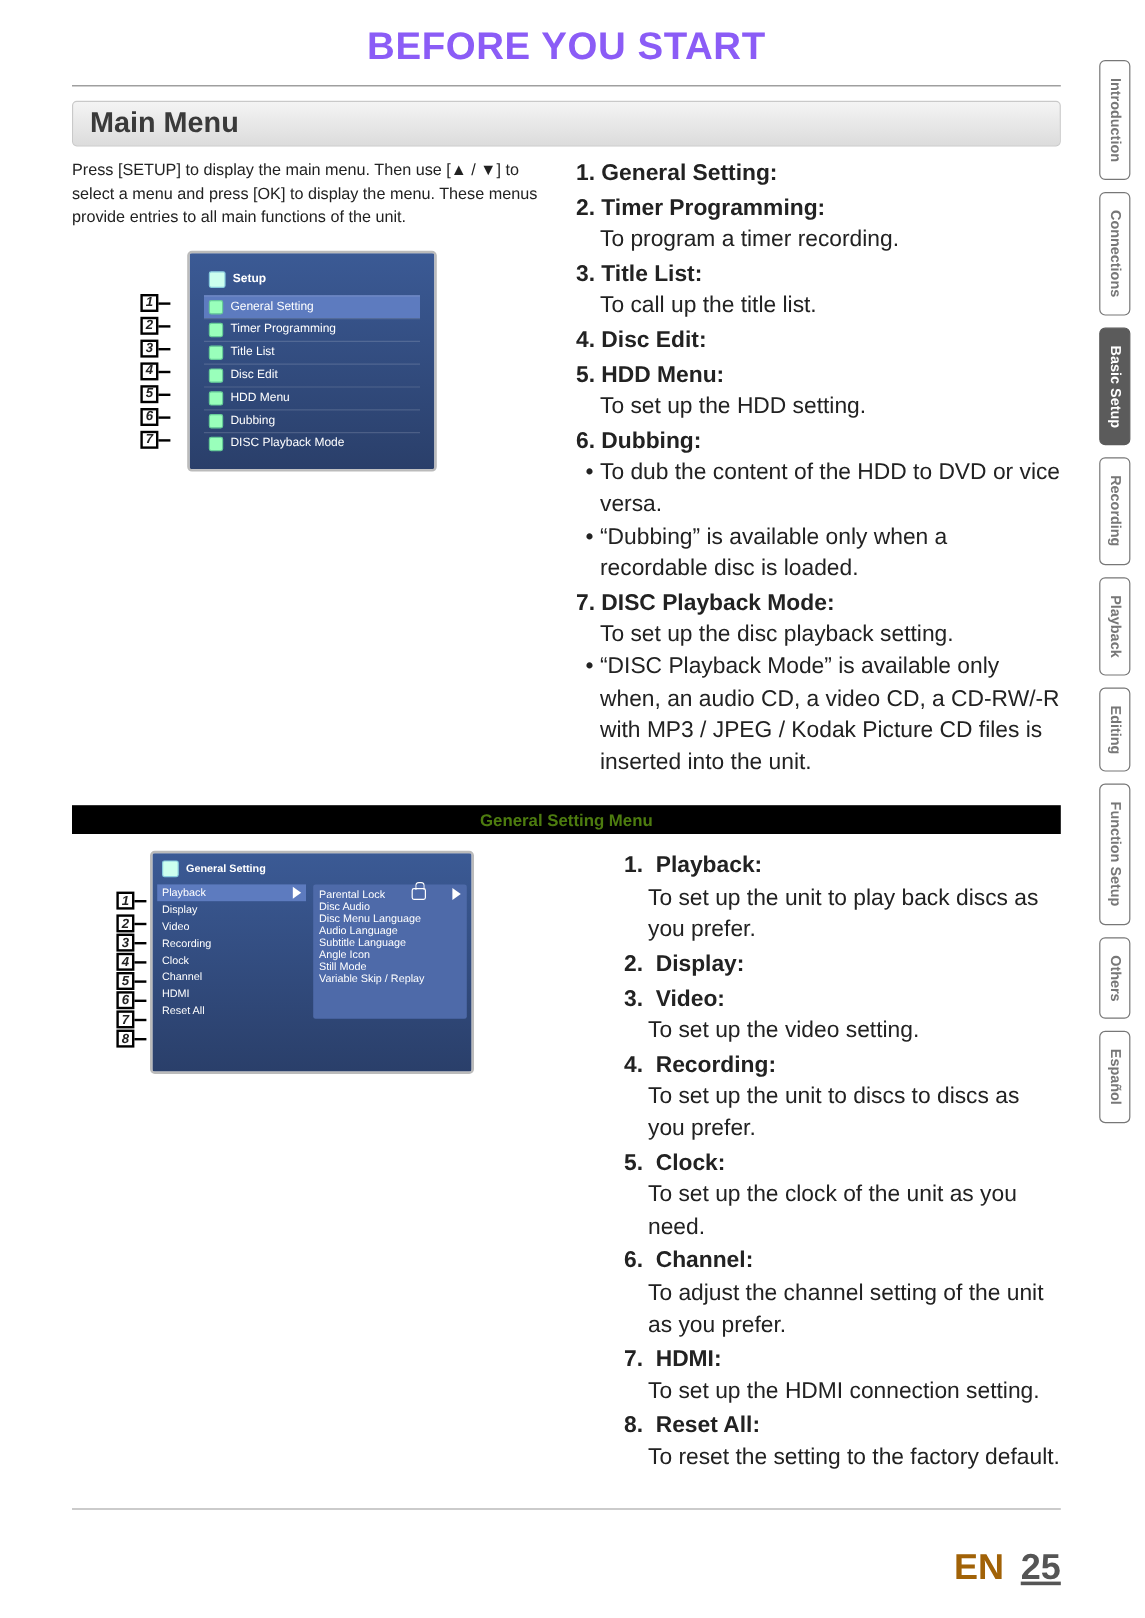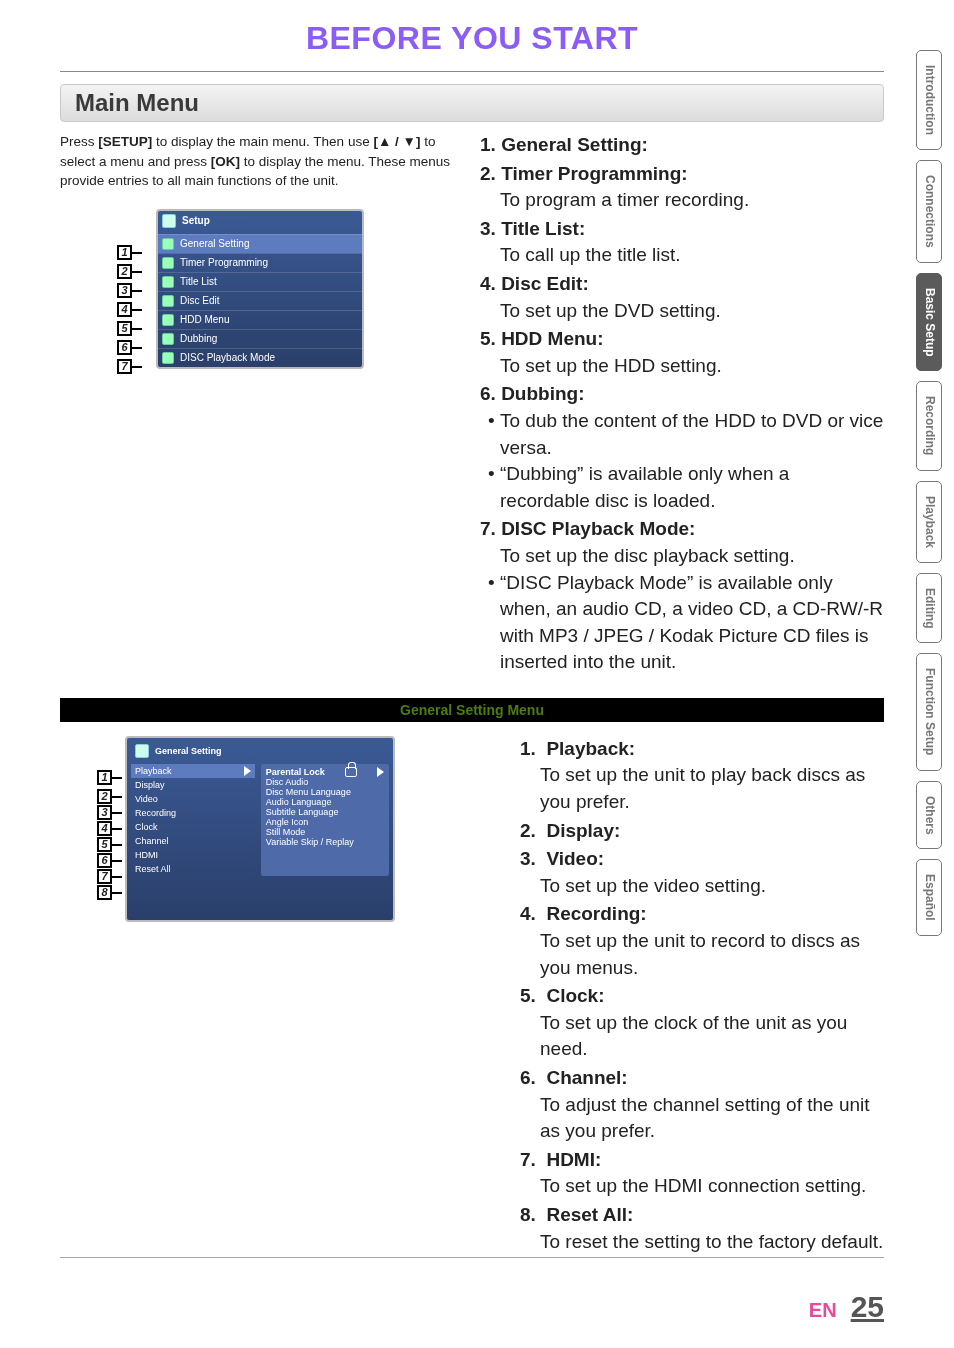--- a/index.html
+++ b/index.html
@@ -37,38 +37,38 @@
     font-size: 24px;
     font-weight: 700;
     color: #3a3a3a;
     margin-bottom: 10px;
   }
   .intro {
     font-size: 13.5px;
     line-height: 1.45;
     width: 400px;
   }
-  .intro b { font-weight: 700; }
+  .intro b { font-weight: 400; }
   .two-col {
     display: flex;
     gap: 20px;
   }
   .left-col { width: 400px; }
   .right-col { flex: 1; font-size: 13.5px; line-height: 1.4; }
 
   
   .osd {
     background: linear-gradient(#3b5a95,#2a3f6a);
     border: 2px solid #bbb;
     border-radius: 4px;
     color: #fff;
     font-size: 10px;
     width: 208px;
     margin: 18px auto 0;
-    padding: 0;
+    padding: 12px;
     position: relative;
   }
   .osd-header {
     display: flex; align-items: center; gap: 6px;
     padding: 3px 4px 6px;
     font-weight: 700;
   }
   .osd-icon { width: 14px; height: 14px; background: #cfe; border: 1px solid #8cd; border-radius: 2px; }
   .osd-row {
     display: flex; align-items: center; gap: 6px;
@@ -155,21 +155,21 @@
     width: 26px;
   }
   .tab.active { background:#5b5b5b; color:#fff; border-color:#5b5b5b;}
 
   .footer {
     position: absolute;
     bottom: 24px;
     right: 70px;
     display: flex; align-items: baseline; gap: 14px;
   }
-  .footer-lang { font-size: 20px; font-weight: 700; color:#ec4899;}
+  .footer-lang { font-size: 30px; font-weight: 700; color:#a16207;}
   .footer-num { font-size: 30px; font-weight: 700; color:#555;text-decoration:underline;}
   .footer-bar { position:absolute; bottom:90px; left:60px; right:70px; height:1px; background:#aaa;}
 </style>
 </head>
 <body>
 
 <div class="page">
   <div class="page-title">BEFORE YOU START</div>
   <div class="hr-thin"></div>
 
@@ -248,21 +248,21 @@
             </div>
         </div>
       </div>
     </div>
 
     <div class="right-col">
       <ul class="nl" id="main-list">
           <li><span class="num">1. </span><span class="label">General Setting:</span></li>
           <li><span class="num">2. </span><span class="label">Timer Programming:</span><span class="desc">To program a timer recording.</span></li>
           <li><span class="num">3. </span><span class="label">Title List:</span><span class="desc">To call up the title list.</span></li>
-          <li><span class="num">4. </span><span class="label">Disc Edit:</span><span class="desc">To set up the DVD setting.</span></li>
+          <li><span class="num">4. </span><span class="label">Disc Edit:</span></li>
           <li><span class="num">5. </span><span class="label">HDD Menu:</span><span class="desc">To set up the HDD setting.</span></li>
           <li><span class="num">6. </span><span class="label">Dubbing:</span><span class="bullet">To dub the content of the HDD to DVD or vice versa.</span><span class="bullet">“Dubbing” is available only when a recordable disc is loaded.</span></li>
           <li><span class="num">7. </span><span class="label">DISC Playback Mode:</span><span class="desc">To set up the disc playback setting.</span><span class="bullet">“DISC Playback Mode” is available only when, an audio CD, a video CD, a CD-RW/-R with MP3 / JPEG / Kodak Picture CD files is inserted into the unit.</span></li>
         </ul>
     </div>
   </div>
 
   <div class="black-bar">General Setting Menu</div>
 
   <div class="two-col">
@@ -329,21 +329,21 @@
                   <span>Channel</span>
                 </div>
               <div class="row2">
                   <span>HDMI</span>
                 </div>
               <div class="row2">
                   <span>Reset All</span>
                 </div>
             </div>
             <div class="osd2-right">
-              <div style="display:flex;justify-content:space-between;align-items:center;font-weight:bold;">
+              <div style="display:flex;justify-content:space-between;align-items:center;">
                   <span>Parental Lock</span>
                   <span class="lock"></span>
                   <span class="tri"></span>
                 </div>
               <div>Disc Audio</div>
               <div>Disc Menu Language</div>
               <div>Audio Language</div>
               <div>Subtitle Language</div>
               <div>Angle Icon</div>
               <div>Still Mode</div>
@@ -353,21 +353,21 @@
           <div style="height:40px"></div>
         </div>
       </div>
     </div>
 
     <div class="right-col" style="padding-left:40px;">
       <ul class="nl" id="gs-list">
           <li><span class="num">1.&nbsp;&nbsp;</span><span class="label">Playback:</span><span class="desc">To set up the unit to play back discs as you prefer.</span></li>
           <li><span class="num">2.&nbsp;&nbsp;</span><span class="label">Display:</span></li>
           <li><span class="num">3.&nbsp;&nbsp;</span><span class="label">Video:</span><span class="desc">To set up the video setting.</span></li>
-          <li><span class="num">4.&nbsp;&nbsp;</span><span class="label">Recording:</span><span class="desc">To set up the unit to record to discs as you menus.</span></li>
+          <li><span class="num">4.&nbsp;&nbsp;</span><span class="label">Recording:</span><span class="desc">To set up the unit to discs to discs as you prefer.</span></li>
           <li><span class="num">5.&nbsp;&nbsp;</span><span class="label">Clock:</span><span class="desc">To set up the clock of the unit as you need.</span></li>
           <li><span class="num">6.&nbsp;&nbsp;</span><span class="label">Channel:</span><span class="desc">To adjust the channel setting of the unit as you prefer.</span></li>
           <li><span class="num">7.&nbsp;&nbsp;</span><span class="label">HDMI:</span><span class="desc">To set up the HDMI connection setting.</span></li>
           <li><span class="num">8.&nbsp;&nbsp;</span><span class="label">Reset All:</span><span class="desc">To reset the setting to the factory default.</span></li>
         </ul>
     </div>
   </div>
 
   <div class="footer-bar"></div>
   <div class="footer">

